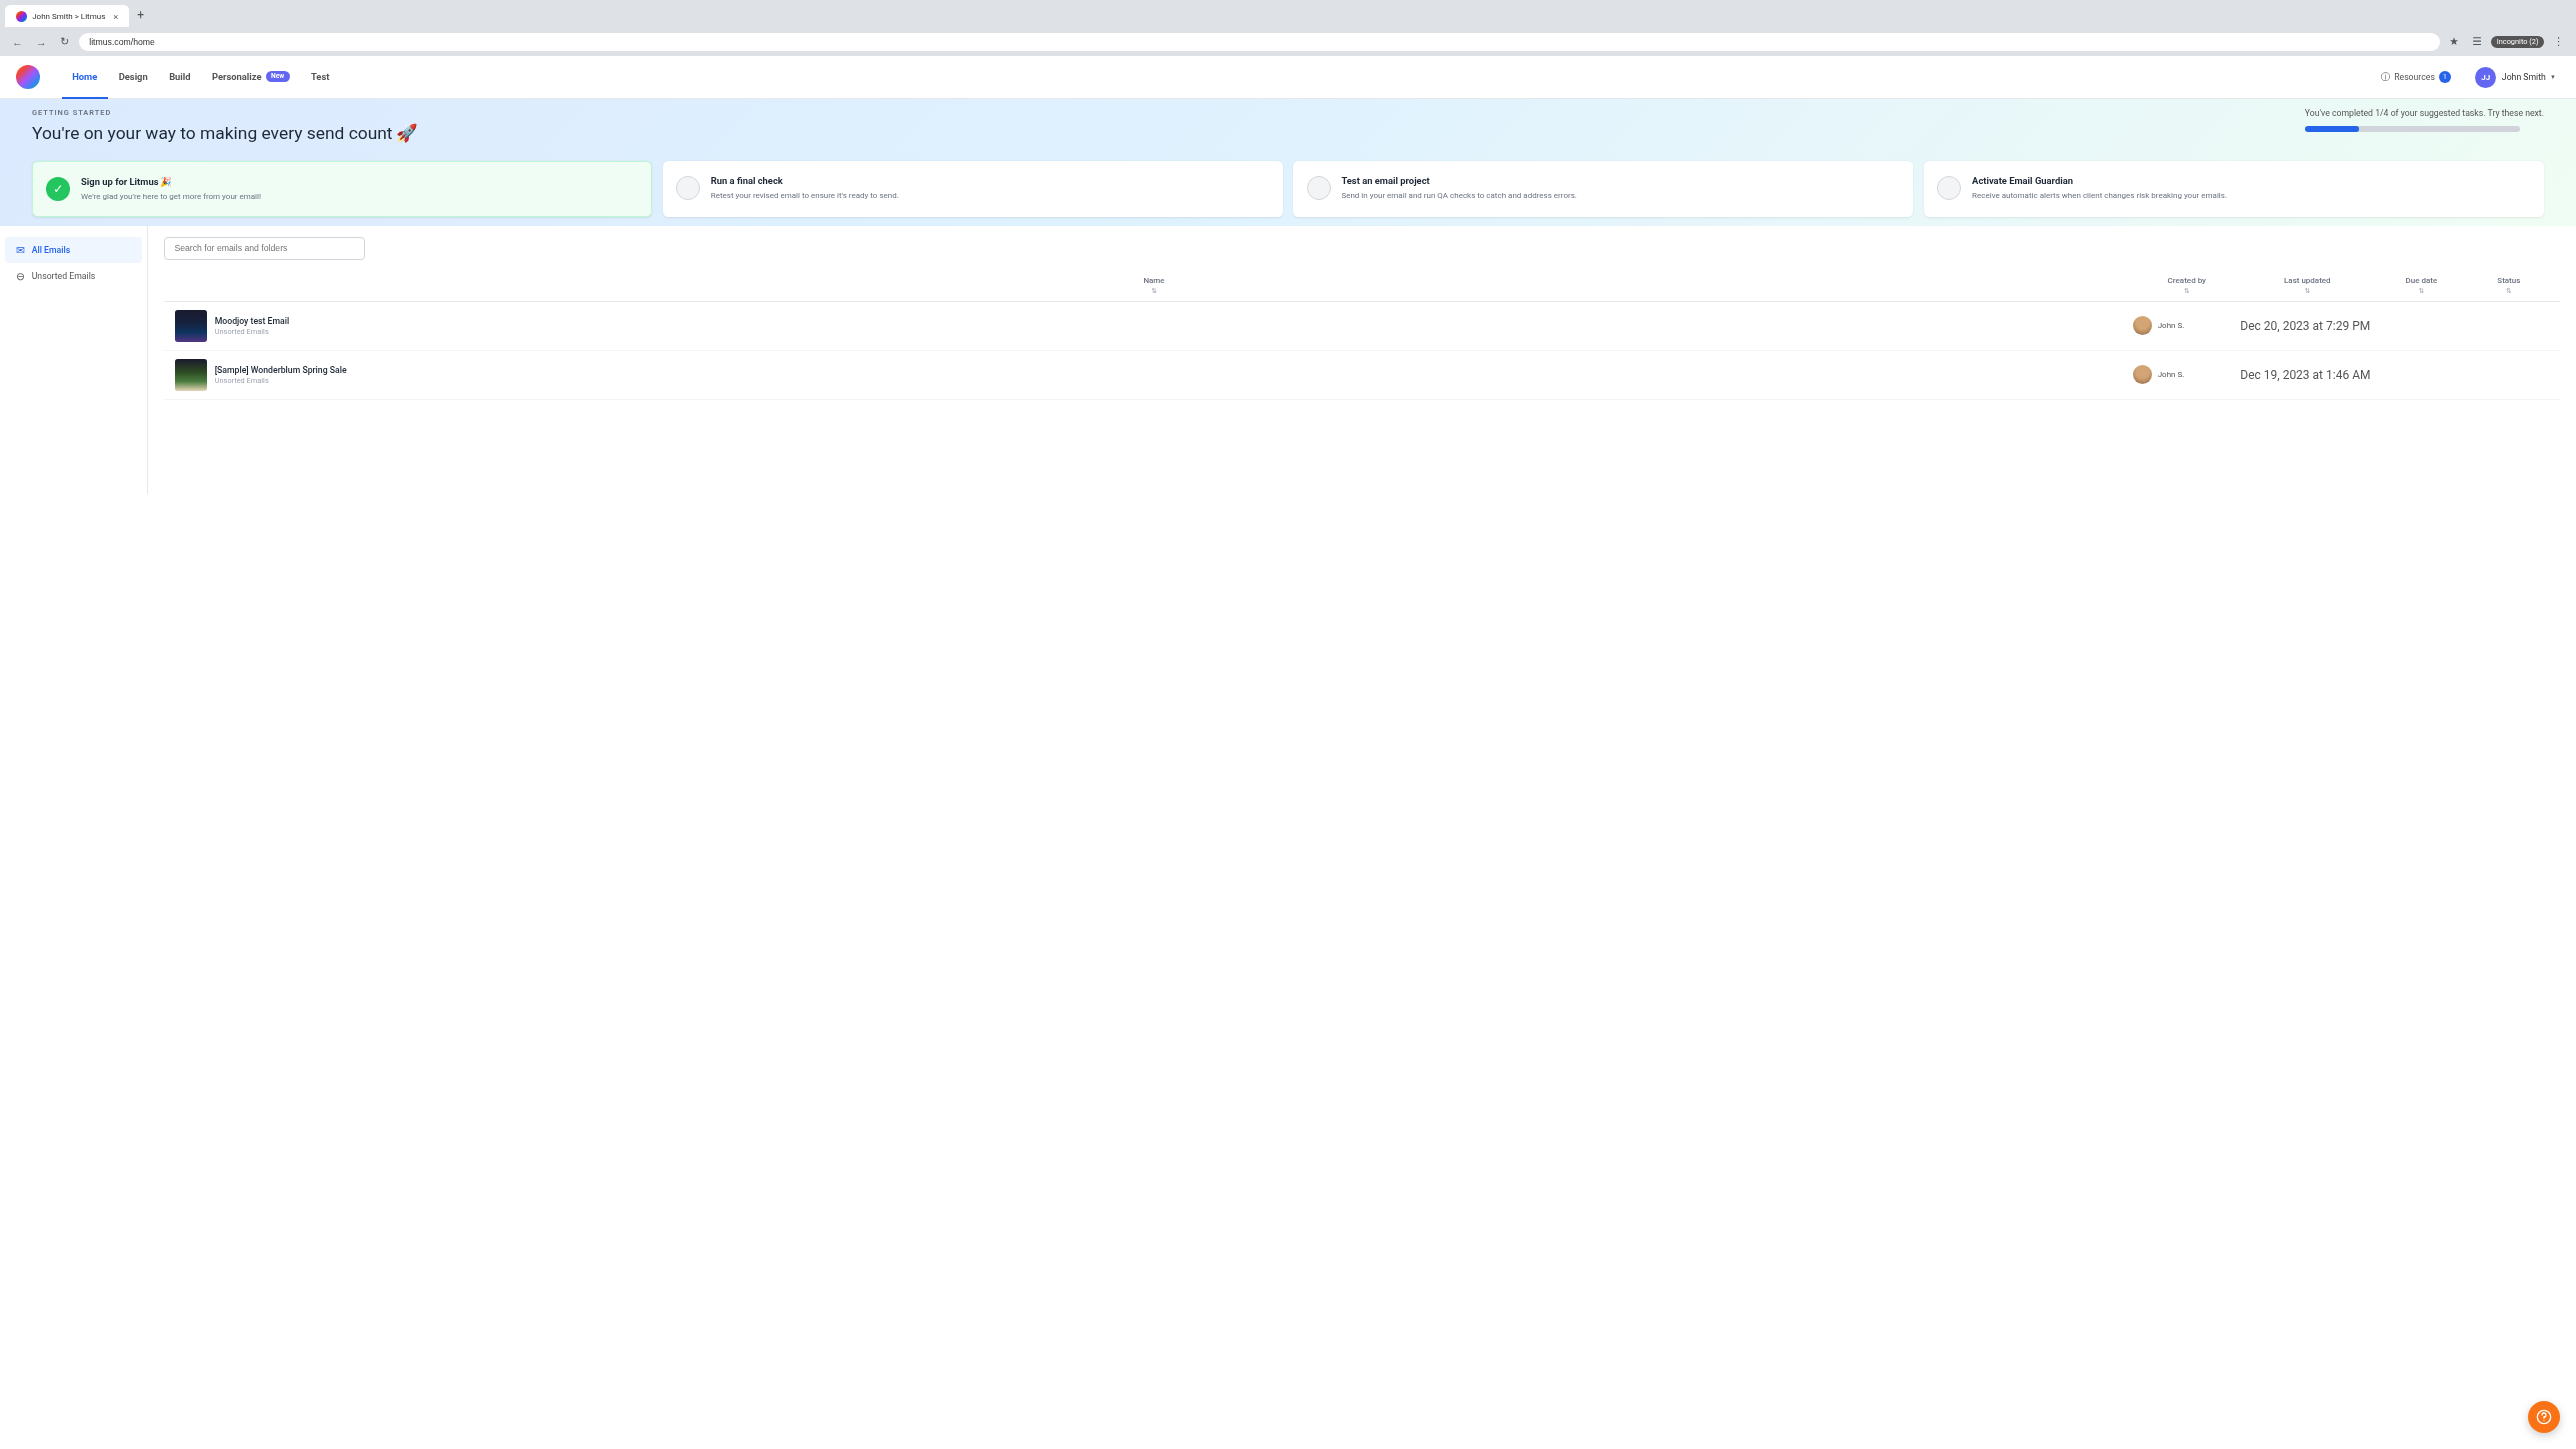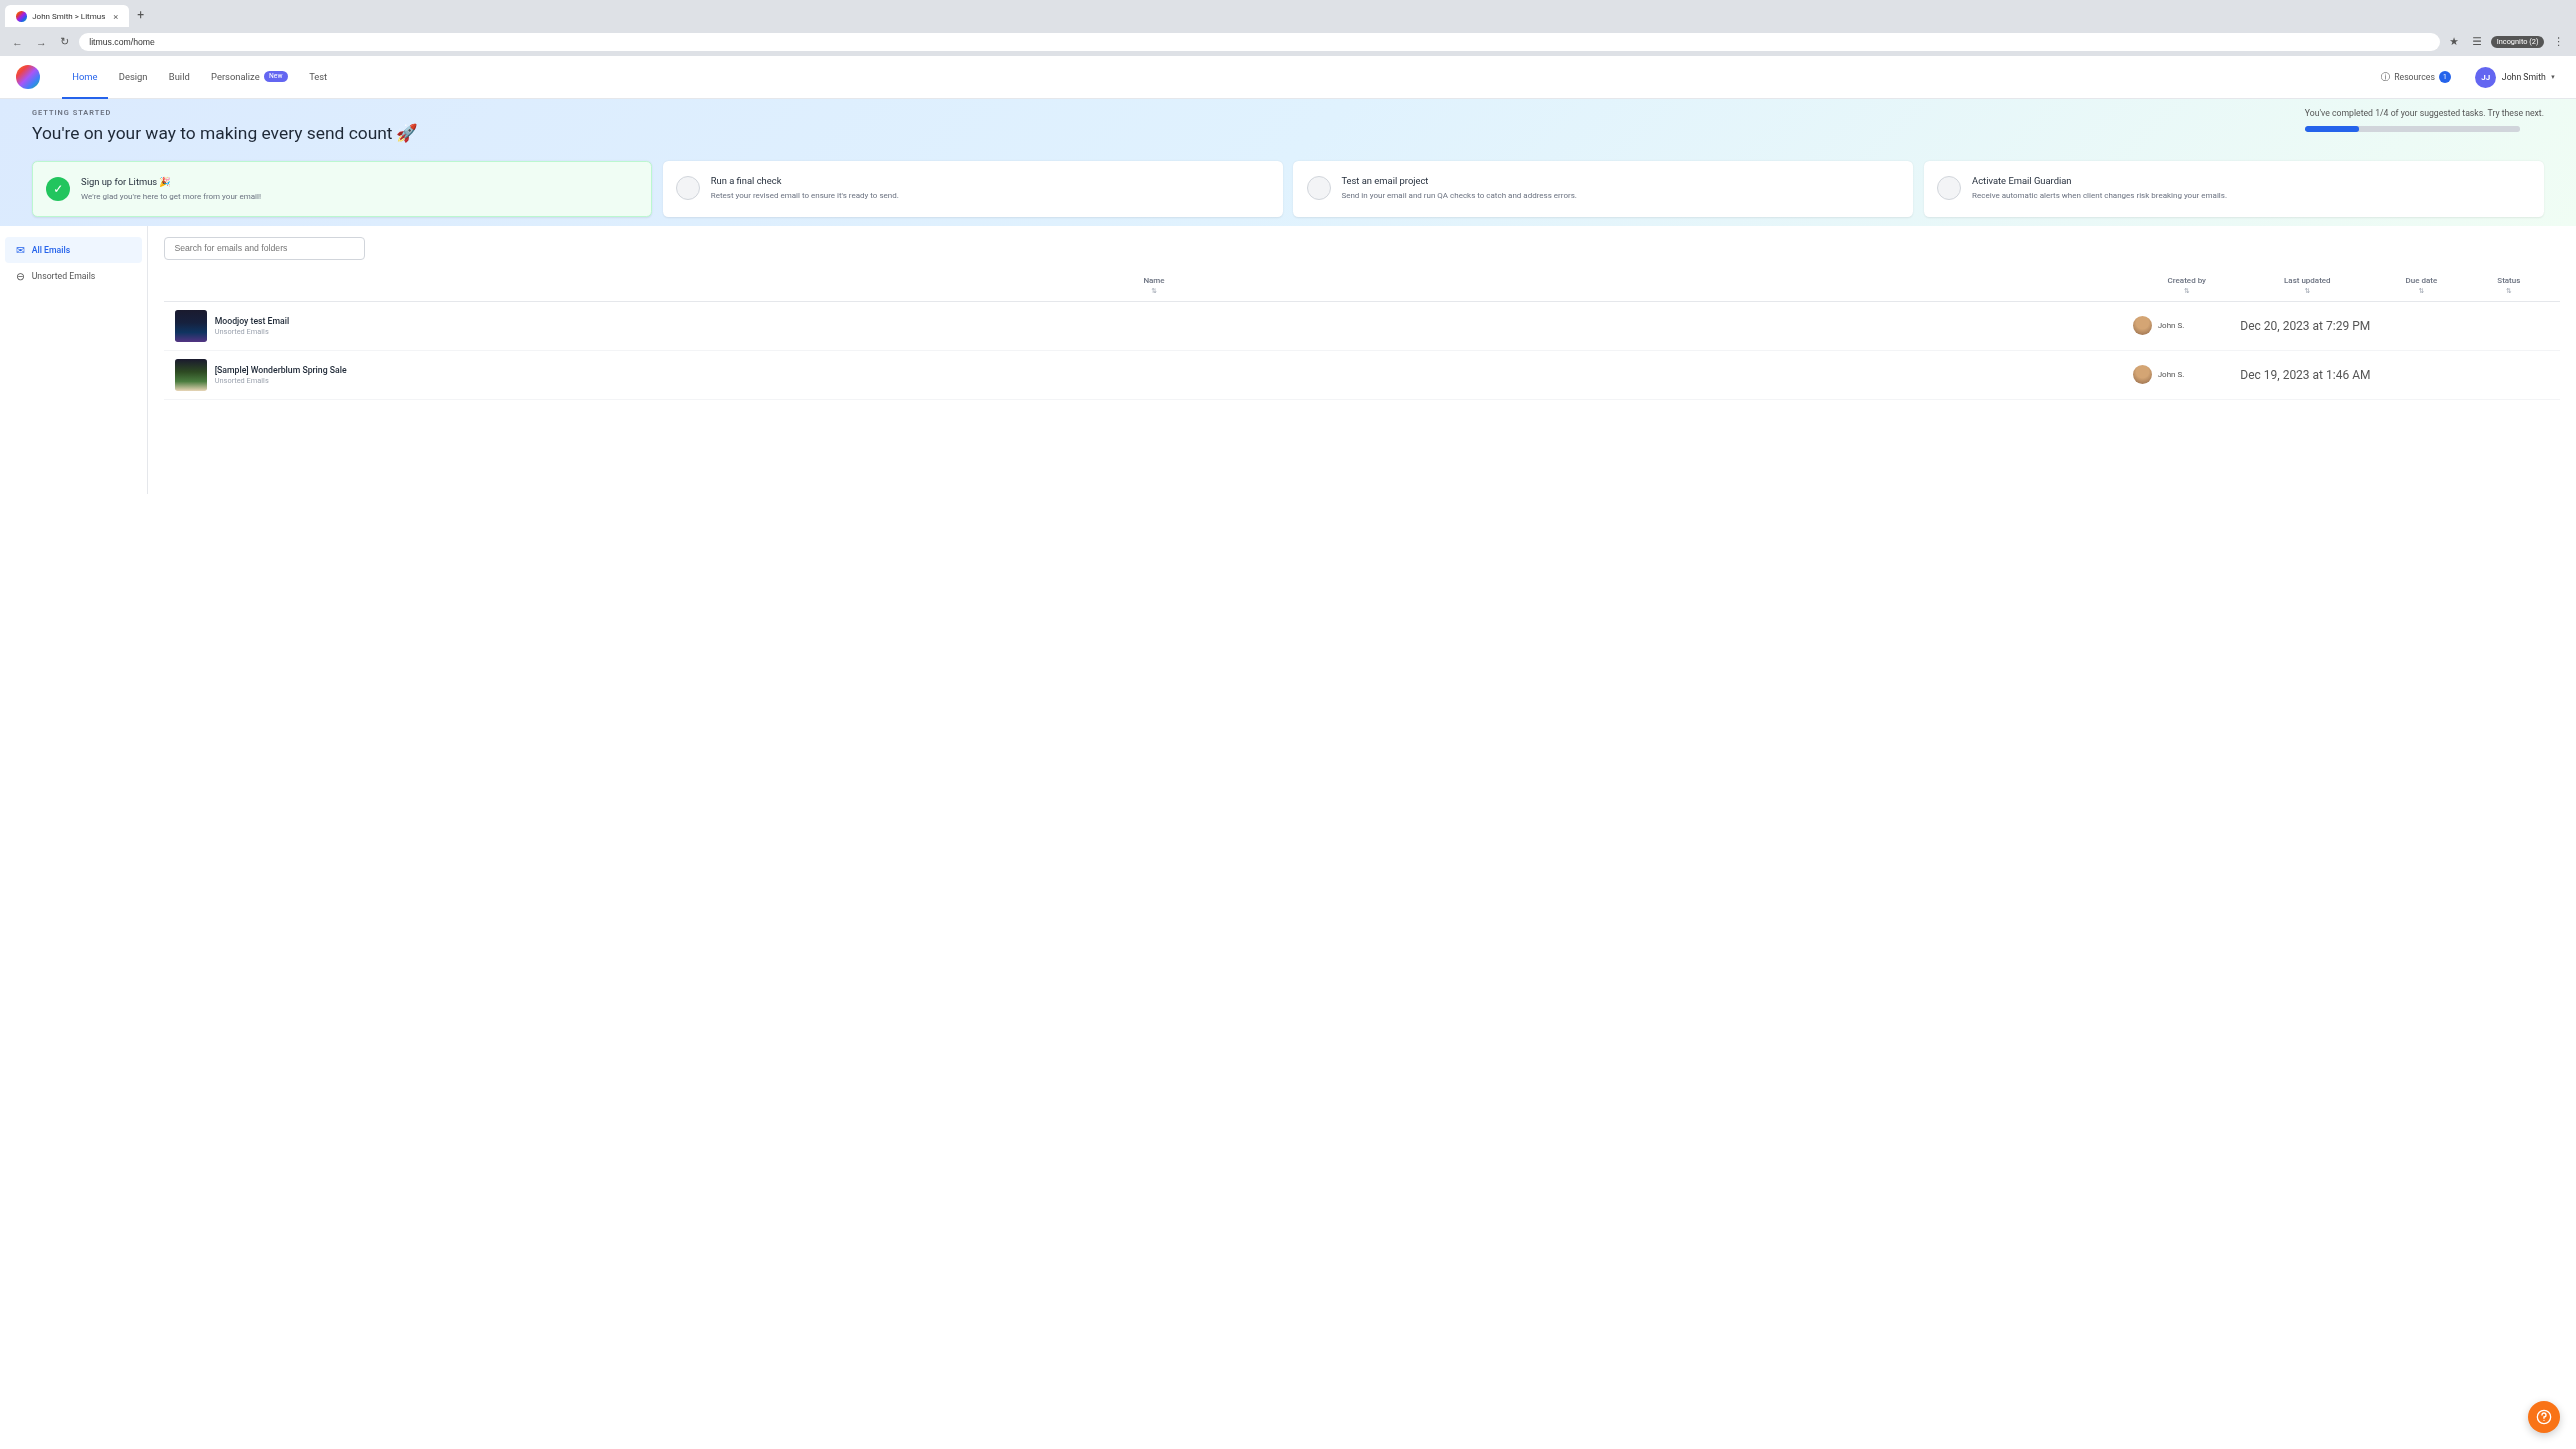--- a/index.html
+++ b/index.html
@@ -19,21 +19,21 @@
     .browser-action-btn { background: none; border: none; cursor: pointer; color: #555; font-size: 10.7px; padding: 2.7px 4px; }
     .incognito-badge { background: #555; color: white; font-size: 7.4px; padding: 1.3px 5.4px; border-radius: 8px; cursor: pointer; }
 
     
     .app { background: white; min-height: calc(100vh - 54px); }
 
     
     .top-nav { display: flex; align-items: center; padding: 0 16px; height: 43px; border-bottom: 0.7px solid #e5e7eb; background: white; }
     .logo { width: 24px; height: 24px; border-radius: 50%; background: linear-gradient(135deg, #f97316 0%, #ef4444 25%, #a855f7 50%, #3b82f6 75%, #10b981 100%); margin-right: 21.5px; flex-shrink: 0; }
     .nav-links { display: flex; align-items: center; gap: 0; flex: 1; }
-    .nav-link { padding: 0 10.7px; height: 43px; display: flex; align-items: center; font-size: 9.4px; color: #555; cursor: pointer; position: relative; text-decoration: none; border-bottom: 2px solid transparent; }
+    .nav-link { padding: 0 10.7px; height: 43px; display: flex; align-items: center; font-size: 9.4px; color: #555; cursor: pointer; position: relative; text-decoration: none; border-bottom: 2px solid transparent; font-weight: bold; }
     .nav-link.active { color: #2563eb; border-bottom: 2px solid #2563eb; }
     .new-badge { background: #6366f1; color: white; font-size: 6.7px; padding: 1.3px 5.4px; border-radius: 8px; margin-left: 4px; }
     .nav-right { display: flex; align-items: center; gap: 10.7px; margin-left: auto; }
     .resources-btn { display: flex; align-items: center; gap: 4px; font-size: 8.7px; color: #555; cursor: pointer; padding: 4px 8px; border-radius: 4px; }
     .resources-badge { background: #2563eb; color: white; font-size: 6.7px; width: 12px; height: 12px; border-radius: 50%; display: flex; align-items: center; justify-content: center; }
     .user-btn { display: flex; align-items: center; gap: 5.4px; cursor: pointer; padding: 2.7px 5.4px; border-radius: 4px; }
     .user-avatar { width: 21.5px; height: 21.5px; border-radius: 50%; background: #6366f1; display: flex; align-items: center; justify-content: center; color: white; font-size: 8px; font-weight: bold; }
     .user-name { font-size: 8.7px; color: #333; }
 
     
@@ -44,21 +44,21 @@
     .gs-progress-text { font-size: 8.7px; color: #555; margin-bottom: 8px; }
     .progress-bar-track { width: 215px; height: 5.4px; background: #d1d5db; border-radius: 2.7px; overflow: hidden; }
     .progress-bar-fill { height: 100%; background: #2563eb; border-radius: 2.7px; width: 25%; }
     .gs-header { display: flex; align-items: flex-start; margin-bottom: 16px; }
     .gs-cards { display: grid; grid-template-columns: repeat(4, 1fr); gap: 10.7px; }
     .gs-card { background: white; border-radius: 5.4px; padding: 13.4px; display: flex; align-items: flex-start; gap: 10.7px; box-shadow: 0 0.7px 2px rgba(0,0,0,0.08); }
     .gs-card.completed { background: #f0fdf4; border: 0.7px solid #bbf7d0; }
     .gs-card-icon { width: 24px; height: 24px; border-radius: 50%; display: flex; align-items: center; justify-content: center; flex-shrink: 0; margin-top: 1.3px; }
     .gs-card-icon.done { background: #22c55e; color: white; font-size: 12px; }
     .gs-card-icon.pending { background: #f3f4f6; border: 1.3px solid #d1d5db; }
-    .gs-card-content h3 { font-size: 9.4px; font-weight: 400; color: #1f2937; margin-bottom: 4px; }
+    .gs-card-content h3 { font-size: 9.4px; font-weight: 700; color: #1f2937; margin-bottom: 4px; }
     .gs-card-content p { font-size: 8px; color: #6b7280; line-height: 1.5; }
 
     
     .email-section { display: flex; background: white; min-height: 268px; }
     .sidebar { width: 148px; flex-shrink: 0; padding: 10.7px 0; border-right: 0.7px solid #e5e7eb; background: white; }
     .sidebar-item { display: flex; align-items: center; gap: 6.7px; padding: 6.7px 10.7px; cursor: pointer; font-size: 8.7px; color: #555; border-radius: 4px; margin: 0 5.4px; }
     .sidebar-item.active { background: #eff6ff; color: #2563eb; font-weight: 500; }
     .sidebar-item .icon { font-size: 10.7px; }
     .sidebar-empty { padding: 27px 10.7px; text-align: center; }
     .sidebar-empty-circle { width: 43px; height: 43px; border-radius: 50%; background: #f3f4f6; margin: 0 auto 10.7px; }

